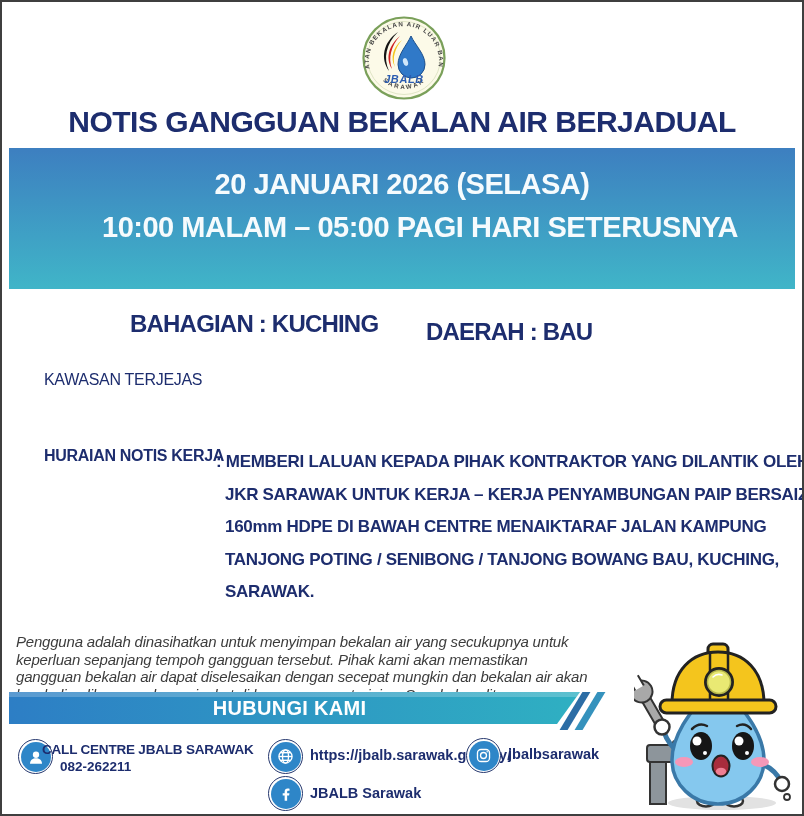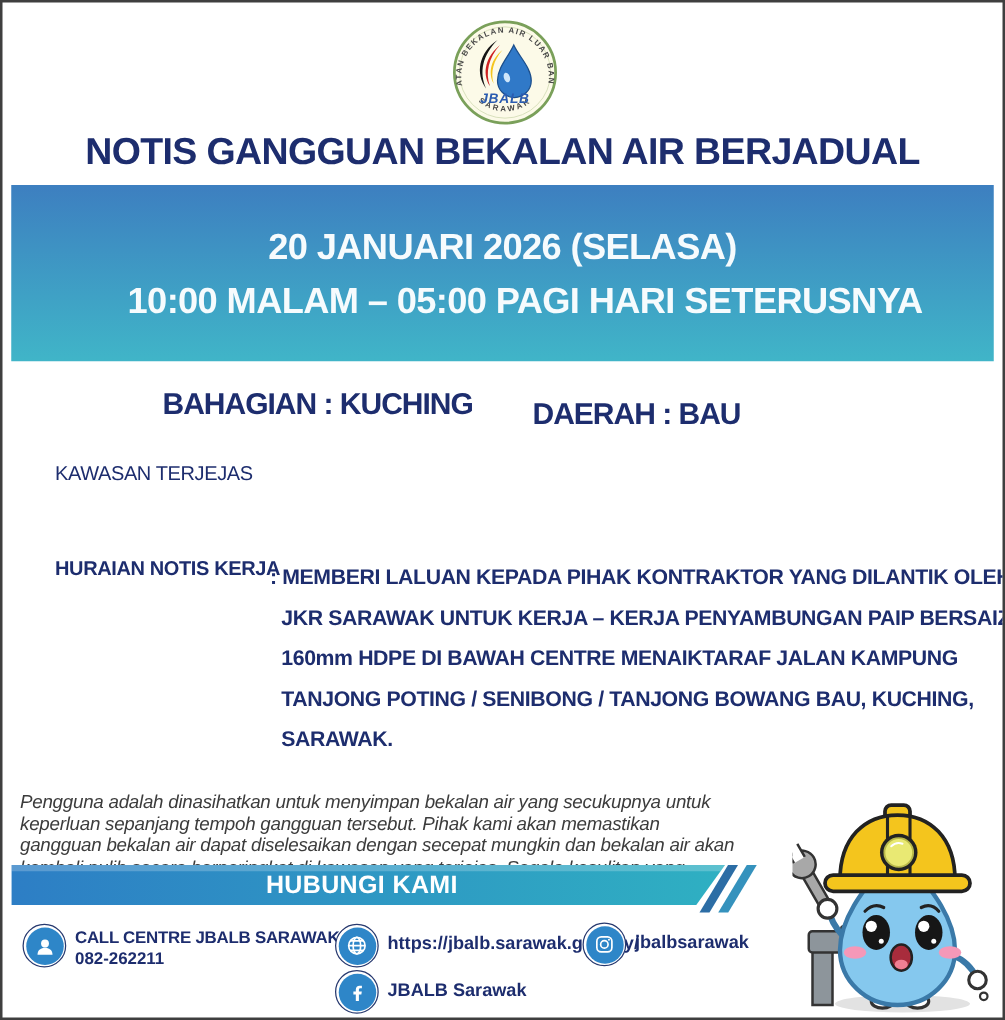--- a/index.html
+++ b/index.html
@@ -14,21 +14,21 @@
   .title{
     position:absolute;left:0;right:0;top:103px;text-align:center;
     font-size:30px;font-weight:700;letter-spacing:-0.5px;color:#1d2d6e;
   }
   
   .banner{
     position:absolute;left:7px;top:146px;width:786px;height:141px;
     background:linear-gradient(180deg,#3d7fc0 0%,#40b5c8 100%);
     text-align:center;color:#f6fbfd;font-weight:700;
   }
-  .banner .line1{padding-top:34px;font-size:29px;letter-spacing:-0.5px;}
+  .banner .line1{padding-top:20px;font-size:29px;letter-spacing:-0.5px;}
   .banner .line2{margin-top:10px;font-size:29px;letter-spacing:-0.5px;margin-left:36px;}
   
   .bahagian{position:absolute;left:128px;top:308px;font-size:24px;font-weight:700;letter-spacing:-0.8px;}
   .daerah{position:absolute;left:424px;top:306px;font-size:24px;font-weight:700;letter-spacing:-0.8px;margin-top:10px;}
   .kawasan-label{position:absolute;left:42px;top:369px;font-size:16px;font-weight:400;letter-spacing:-0.3px;}
   .kawasan-value{position:absolute;left:214px;top:368px;font-size:17px;font-weight:700;letter-spacing:-0.3px;}
   .huraian-label{position:absolute;left:42px;top:445px;font-size:16px;font-weight:700;letter-spacing:-0.3px;}
   .huraian{position:absolute;left:214px;top:444px;width:578px;font-size:17px;font-weight:700;letter-spacing:-0.3px;}
   .huraian .hl{line-height:32.5px;white-space:nowrap;}
   .huraian .hl + .hl{padding-left:9px;}
@@ -52,21 +52,21 @@
   
   .icon-ring{
     position:absolute;width:30px;height:30px;border:1.6px solid #27396f;border-radius:50%;
     padding:1.5px;background:#fff;box-sizing:content-box;
   }
   .icon-circle{width:30px;height:30px;border-radius:50%;background:#2e86c8;display:flex;align-items:center;justify-content:center;}
   .c-call{left:16px;top:737px;}
   .c-web{left:266px;top:737px;}
   .c-ig{left:464px;top:736px;}
   .c-fb{left:266px;top:774px;}
-  .call-label{position:absolute;left:58px;top:740px;font-size:13.5px;font-weight:700;letter-spacing:-0.2px;}
+  .call-label{position:absolute;left:40px;top:740px;font-size:13.5px;font-weight:700;letter-spacing:-0.2px;}
   .call-phone{position:absolute;left:58px;top:757px;font-size:13.5px;font-weight:700;}
   .web-label{position:absolute;left:308px;top:745px;font-size:14.5px;font-weight:700;}
   .ig-label{position:absolute;left:506px;top:744px;font-size:14.5px;font-weight:700;}
   .fb-label{position:absolute;left:308px;top:783px;font-size:14.5px;font-weight:700;}
   .reference{position:absolute;left:14px;top:822px;font-size:16px;font-weight:700;letter-spacing:-0.3px;}
   .mascot{position:absolute;left:632px;top:592px;width:162px;height:220px;}
 </style>
 </head>
 <body>
 

